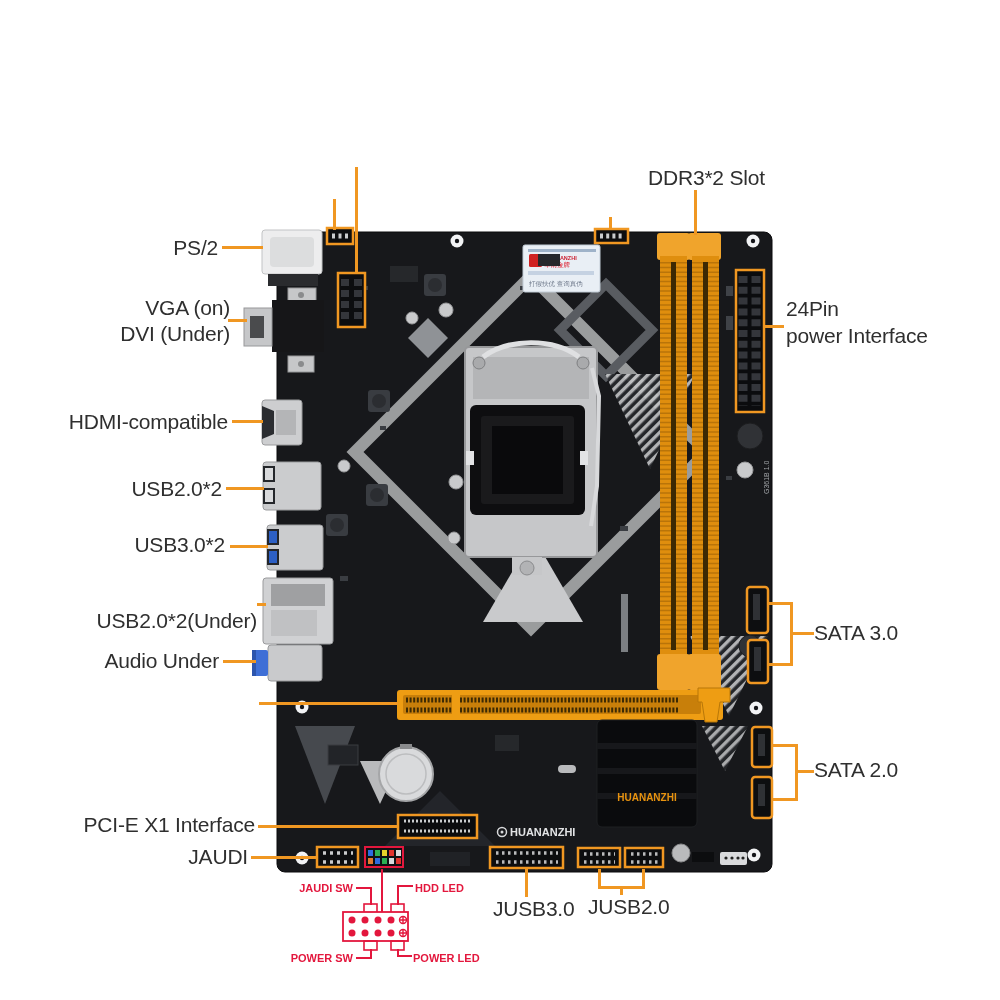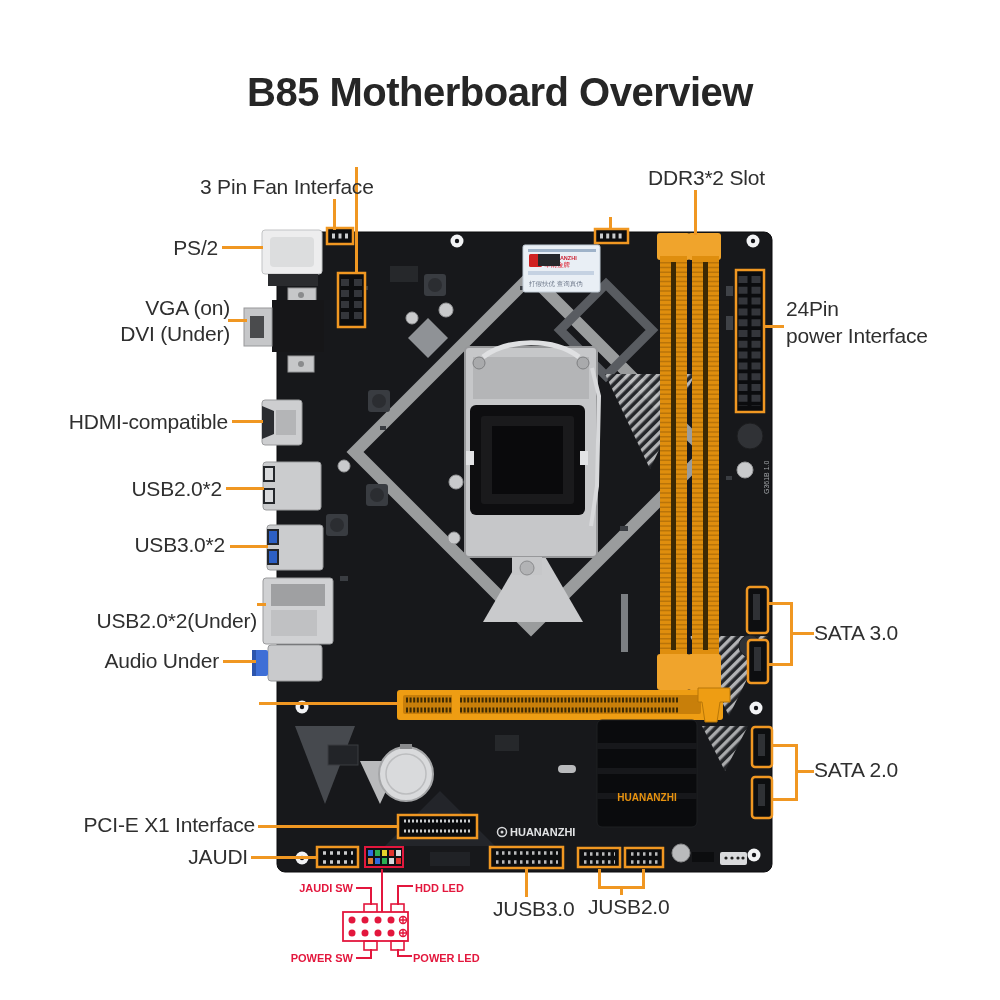--- a/index.html
+++ b/index.html
@@ -15,21 +15,20 @@
   .rln{position:absolute;background:#E3173D;}
   .rln.h{height:2px;} .rln.v{width:2px;}
   .fp{position:absolute;color:#E3173D;font-size:11px;font-weight:700;white-space:nowrap;}
   svg{display:block;}
 </style>
 </head>
 <body>
 
 <div class="canvas">
 
-  <h1 class="title">B85 Motherboard Overview</h1>
 
   <svg style="position:absolute;left:240px;top:226px;" width="535" height="648" viewBox="0 0 535 648">
     <defs>
       <pattern id="hatch" width="7" height="7" patternUnits="userSpaceOnUse" patternTransform="rotate(45)">
         <rect width="7" height="7" fill="#26282c"></rect>
           <rect width="3.4" height="7" fill="#c3c4c6"></rect>
       </pattern>
       <clipPath id="bclip">
           <rect x="37" y="6" width="495" height="640" rx="8"></rect>
         </clipPath>
@@ -330,21 +329,20 @@
   <div class="ln h" style="left:773px;top:744px;width:25px"></div>
   <div class="ln h" style="left:773px;top:798px;width:25px"></div>
   <div class="ln v" style="left:795px;top:744px;height:57px"></div>
   <div class="ln h" style="left:798px;top:770px;width:16px"></div>
   <div class="ln v" style="left:525px;top:869px;height:28px"></div>
   <div class="ln v" style="left:598px;top:869px;height:19px"></div>
   <div class="ln v" style="left:642px;top:869px;height:19px"></div>
   <div class="ln h" style="left:598px;top:886px;width:47px"></div>
   <div class="ln v" style="left:620px;top:886px;height:9px"></div>
 
-  <div class="lbl" style="left:200px;top:175px">3 Pin Fan Interface</div>
   <div class="lbl" style="left:648px;top:166px">DDR3*2 Slot</div>
   <div class="lbl ra" style="right:782px;top:236px">PS/2</div>
   <div class="lbl ra" style="right:770px;top:296px">VGA (on)</div>
   <div class="lbl ra" style="right:770px;top:322px">DVI (Under)</div>
   <div class="lbl ra" style="right:772px;top:410px">HDMI-compatible</div>
   <div class="lbl ra" style="right:778px;top:477px">USB2.0*2</div>
   <div class="lbl ra" style="right:775px;top:533px">USB3.0*2</div>
   <div class="lbl ra" style="right:743px;top:609px">USB2.0*2(Under)</div>
   <div class="lbl ra" style="right:781px;top:649px">Audio Under</div>
   <div class="lbl ra" style="right:745px;top:813px">PCI-E X1 Interface</div>

